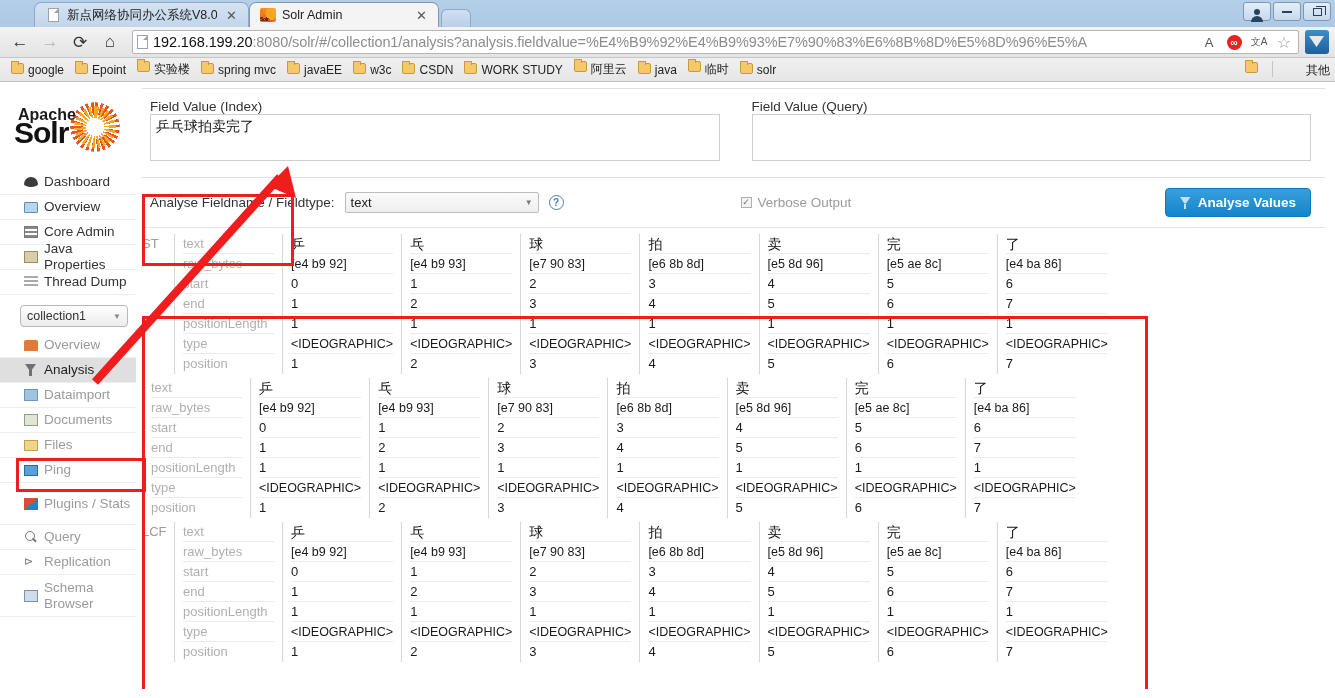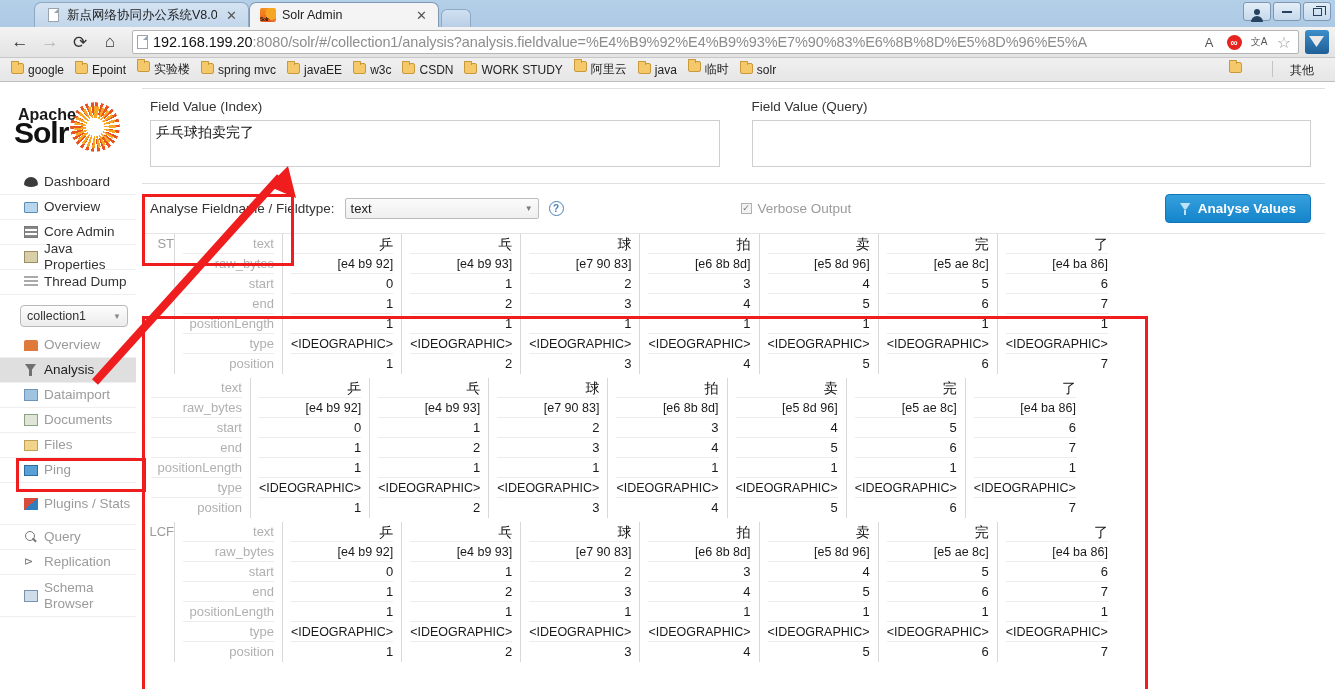--- a/index.html
+++ b/index.html
@@ -227,21 +227,21 @@
     flex: 0 0 13px;
   }
   .folder-icon::before {
     content: "";
     position: absolute; left: -1px; top: -3px;
     width: 6px; height: 3px;
     background: #f5c86a; border: 1px solid #c89a3c; border-bottom: none;
     border-radius: 1px 1px 0 0;
   }
   #bm-other {
-    position: absolute; right: 16px; top: 2px; gap: 48px;
+    position: absolute; right: 0; top: 2px; gap: 48px;
   }
   #bm-sep {
     position: absolute; right: 62px; top: 3px;
     width: 1px; height: 16px; background: #c4c4c4;
   }
 
   
   #page {
     position: relative;
     width: 1335px;
@@ -366,21 +366,20 @@
     border-top: 1px solid #e0e0e0;
     border-bottom: 1px solid #e0e0e0;
   }
   .fv-col {
     flex: 1 1 50%;
     padding: 10px 14px 12px 8px;
   }
   .fv-col.right { padding-left: 18px; }
   .fv-label {
     font-size: 13.5px; color: #333;
-    margin-bottom: 6px;
   }
   .fv-textarea {
     width: 100%;
     height: 47px;
     border: 1px solid #cfcfcf;
     font-family: "Liberation Sans", sans-serif;
     font-size: 14px;
     color: #111;
     padding: 3px 5px;
     resize: none;
@@ -453,22 +452,22 @@
     width: 11px; height: 7px; background: #bfe2f7;
     clip-path: polygon(0 0, 100% 0, 58% 100%, 42% 100%);
   }
   #analyse-btn .funnel::before {
     content: ""; position: absolute; left: 4.5px; top: 7px;
     width: 2px; height: 5px; background: #bfe2f7;
   }
 
   
   #analysis-table {
+    margin-top: 6px;
     font-size: 13px;
-    text-align: right;
   }
   .agroup {
     display: flex;
     padding-bottom: 4px;
   }
   .agroup-name {
     width: 32px; flex: 0 0 32px;
     color: #9b9b9b;
     font-size: 13px;
     padding-top: 2px;

